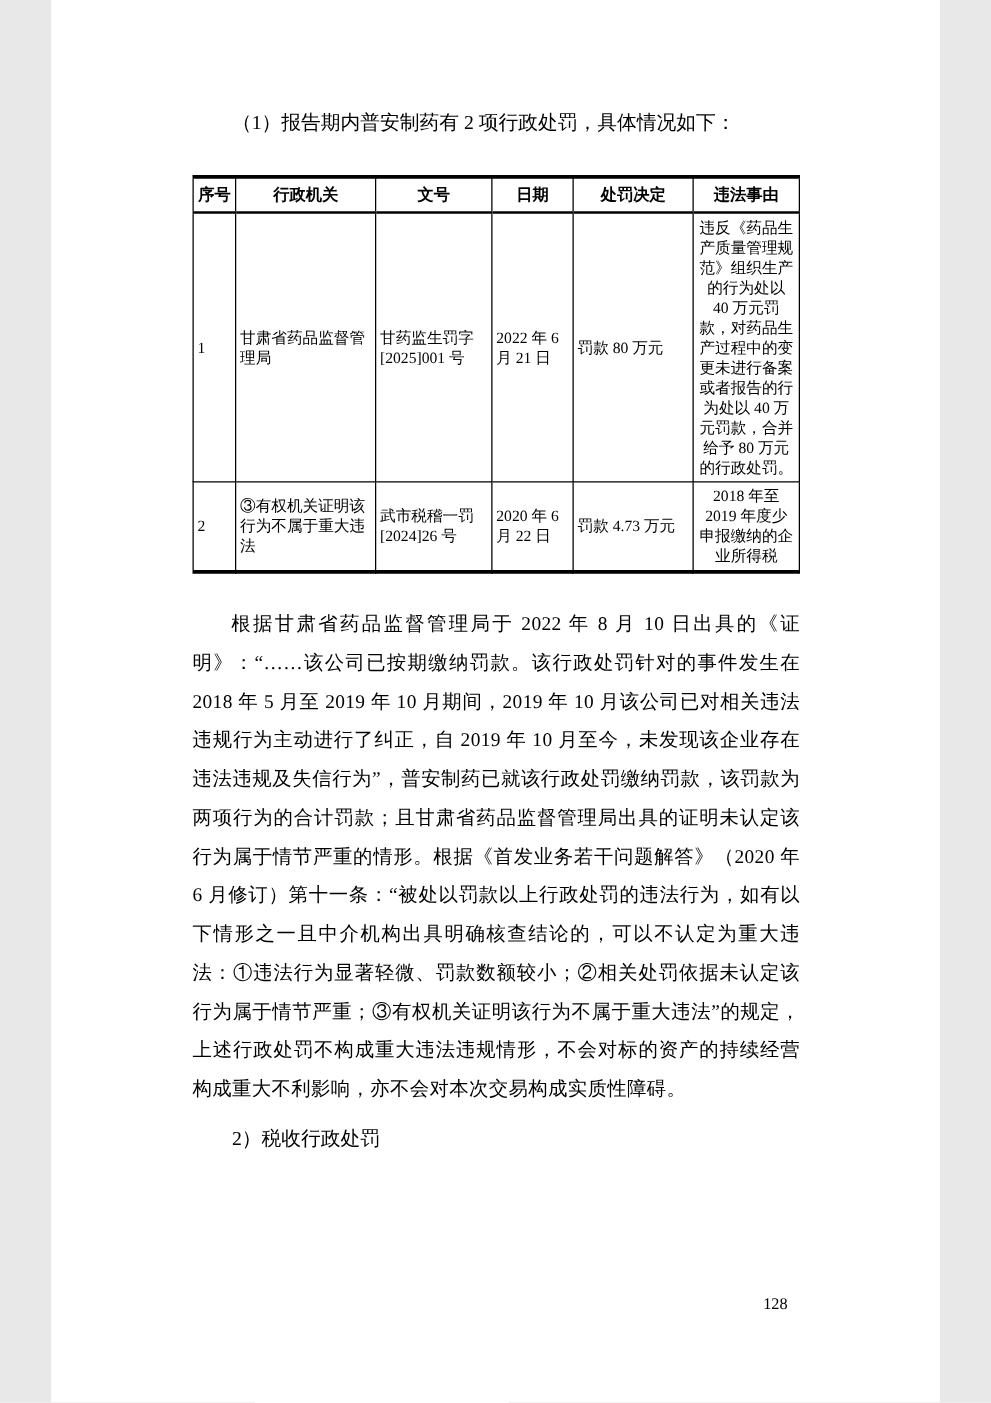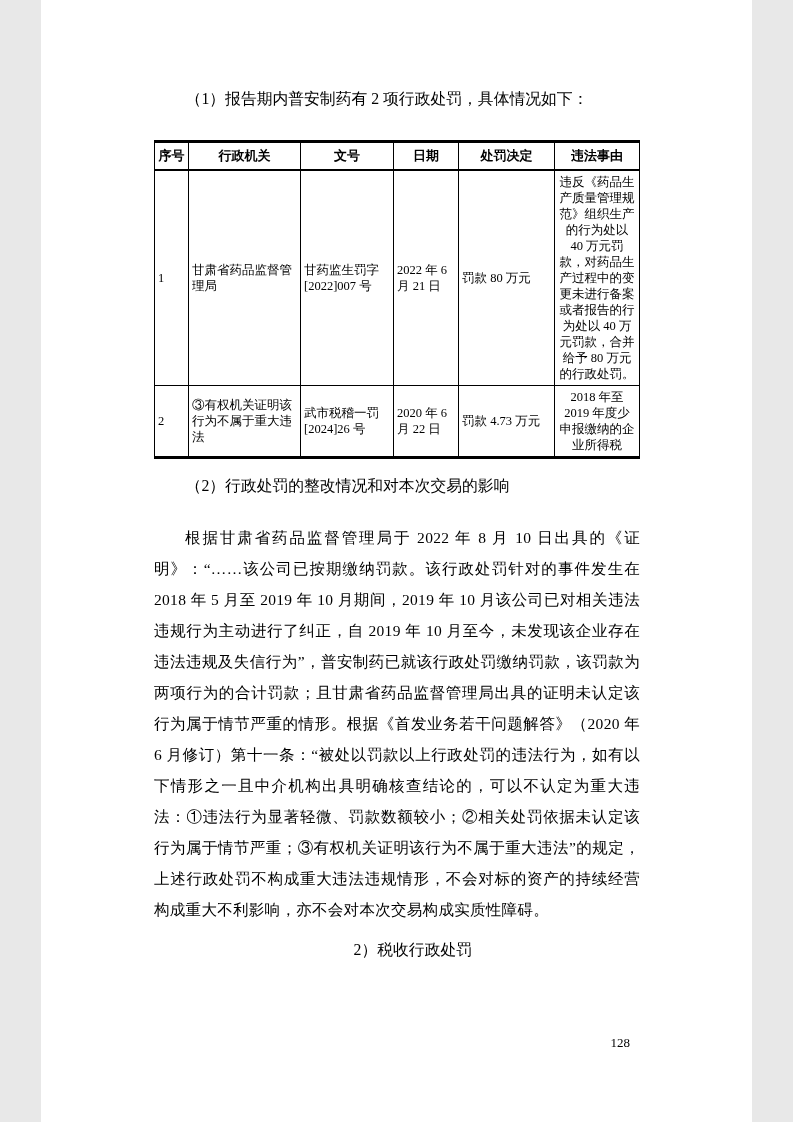--- a/index.html
+++ b/index.html
@@ -21,21 +21,21 @@
     font-size: 15.8px;
     line-height: 22px;
     margin: 0;
     text-indent: 2em;
     font-weight: normal;
     white-space: nowrap;
   }
   .h1 { margin-bottom: 30px; }
   .h2 { margin-top: 16px; }
   .h3 { margin-top: 22px; }
-  .h4 { margin-top: 14px; text-align: center; }
+  .h4 { margin-top: 14px; }
 
   table.penalty {
     width: 100%;
     border-collapse: collapse;
     table-layout: fixed;
     border-top: 3px solid #000;
     border-bottom: 3px solid #000;
     border-left: 1.5px solid #000;
     border-right: 1.5px solid #000;
   }
@@ -101,37 +101,36 @@
           <th>文号</th>
           <th>日期</th>
           <th>处罚决定</th>
           <th>违法事由</th>
         </tr>
       </thead>
       <tbody>
         <tr class="row-1">
           <td>1</td>
           <td>甘肃省药品监督管理局</td>
-          <td>甘药监生罚字[2022]007 号</td>
+          <td>甘药监生罚字[2025]001 号</td>
           <td>2022 年 6 月 21 日</td>
           <td>罚款 80 万元</td>
           <td class="cell-left">违反《药品生产质量管理规范》组织生产的行为处以 40 万元罚款，对药品生产过程中的变更未进行备案或者报告的行为处以 40 万元罚款，合并给予 80 万元的行政处罚。</td>
         </tr>
         <tr class="row-2">
           <td>2</td>
           <td>③有权机关证明该行为不属于重大违法</td>
           <td>武市税稽一罚[2024]26 号</td>
           <td>2020 年 6 月 22 日</td>
           <td>罚款 4.73 万元</td>
           <td class="cell-left">2018 年至 2019 年度少申报缴纳的企业所得税</td>
         </tr>
       </tbody>
     </table>
 
-    <p class="h-num h2">（2）行政处罚的整改情况和对本次交易的影响</p>
 
 
     <p class="para p1">根据甘肃省药品监督管理局于 2022 年 8 月 10 日出具的《证明》：“……该公司已按期缴纳罚款。该行政处罚针对的事件发生在 2018 年 5 月至 2019 年 10 月期间，2019 年 10 月该公司已对相关违法违规行为主动进行了纠正，自 2019 年 10 月至今，未发现该企业存在违法违规及失信行为”，普安制药已就该行政处罚缴纳罚款，该罚款为两项行为的合计罚款；且甘肃省药品监督管理局出具的证明未认定该行为属于情节严重的情形。根据《首发业务若干问题解答》（2020 年 6 月修订）第十一条：“被处以罚款以上行政处罚的违法行为，如有以下情形之一且中介机构出具明确核查结论的，可以不认定为重大违法：①违法行为显著轻微、罚款数额较小；②相关处罚依据未认定该行为属于情节严重；③有权机关证明该行为不属于重大违法”的规定，上述行政处罚不构成重大违法违规情形，不会对标的资产的持续经营构成重大不利影响，亦不会对本次交易构成实质性障碍。</p>
 
     <p class="h-num h4">2）税收行政处罚</p>
 
 
   </div>
 
   <div class="page-number">128</div>

